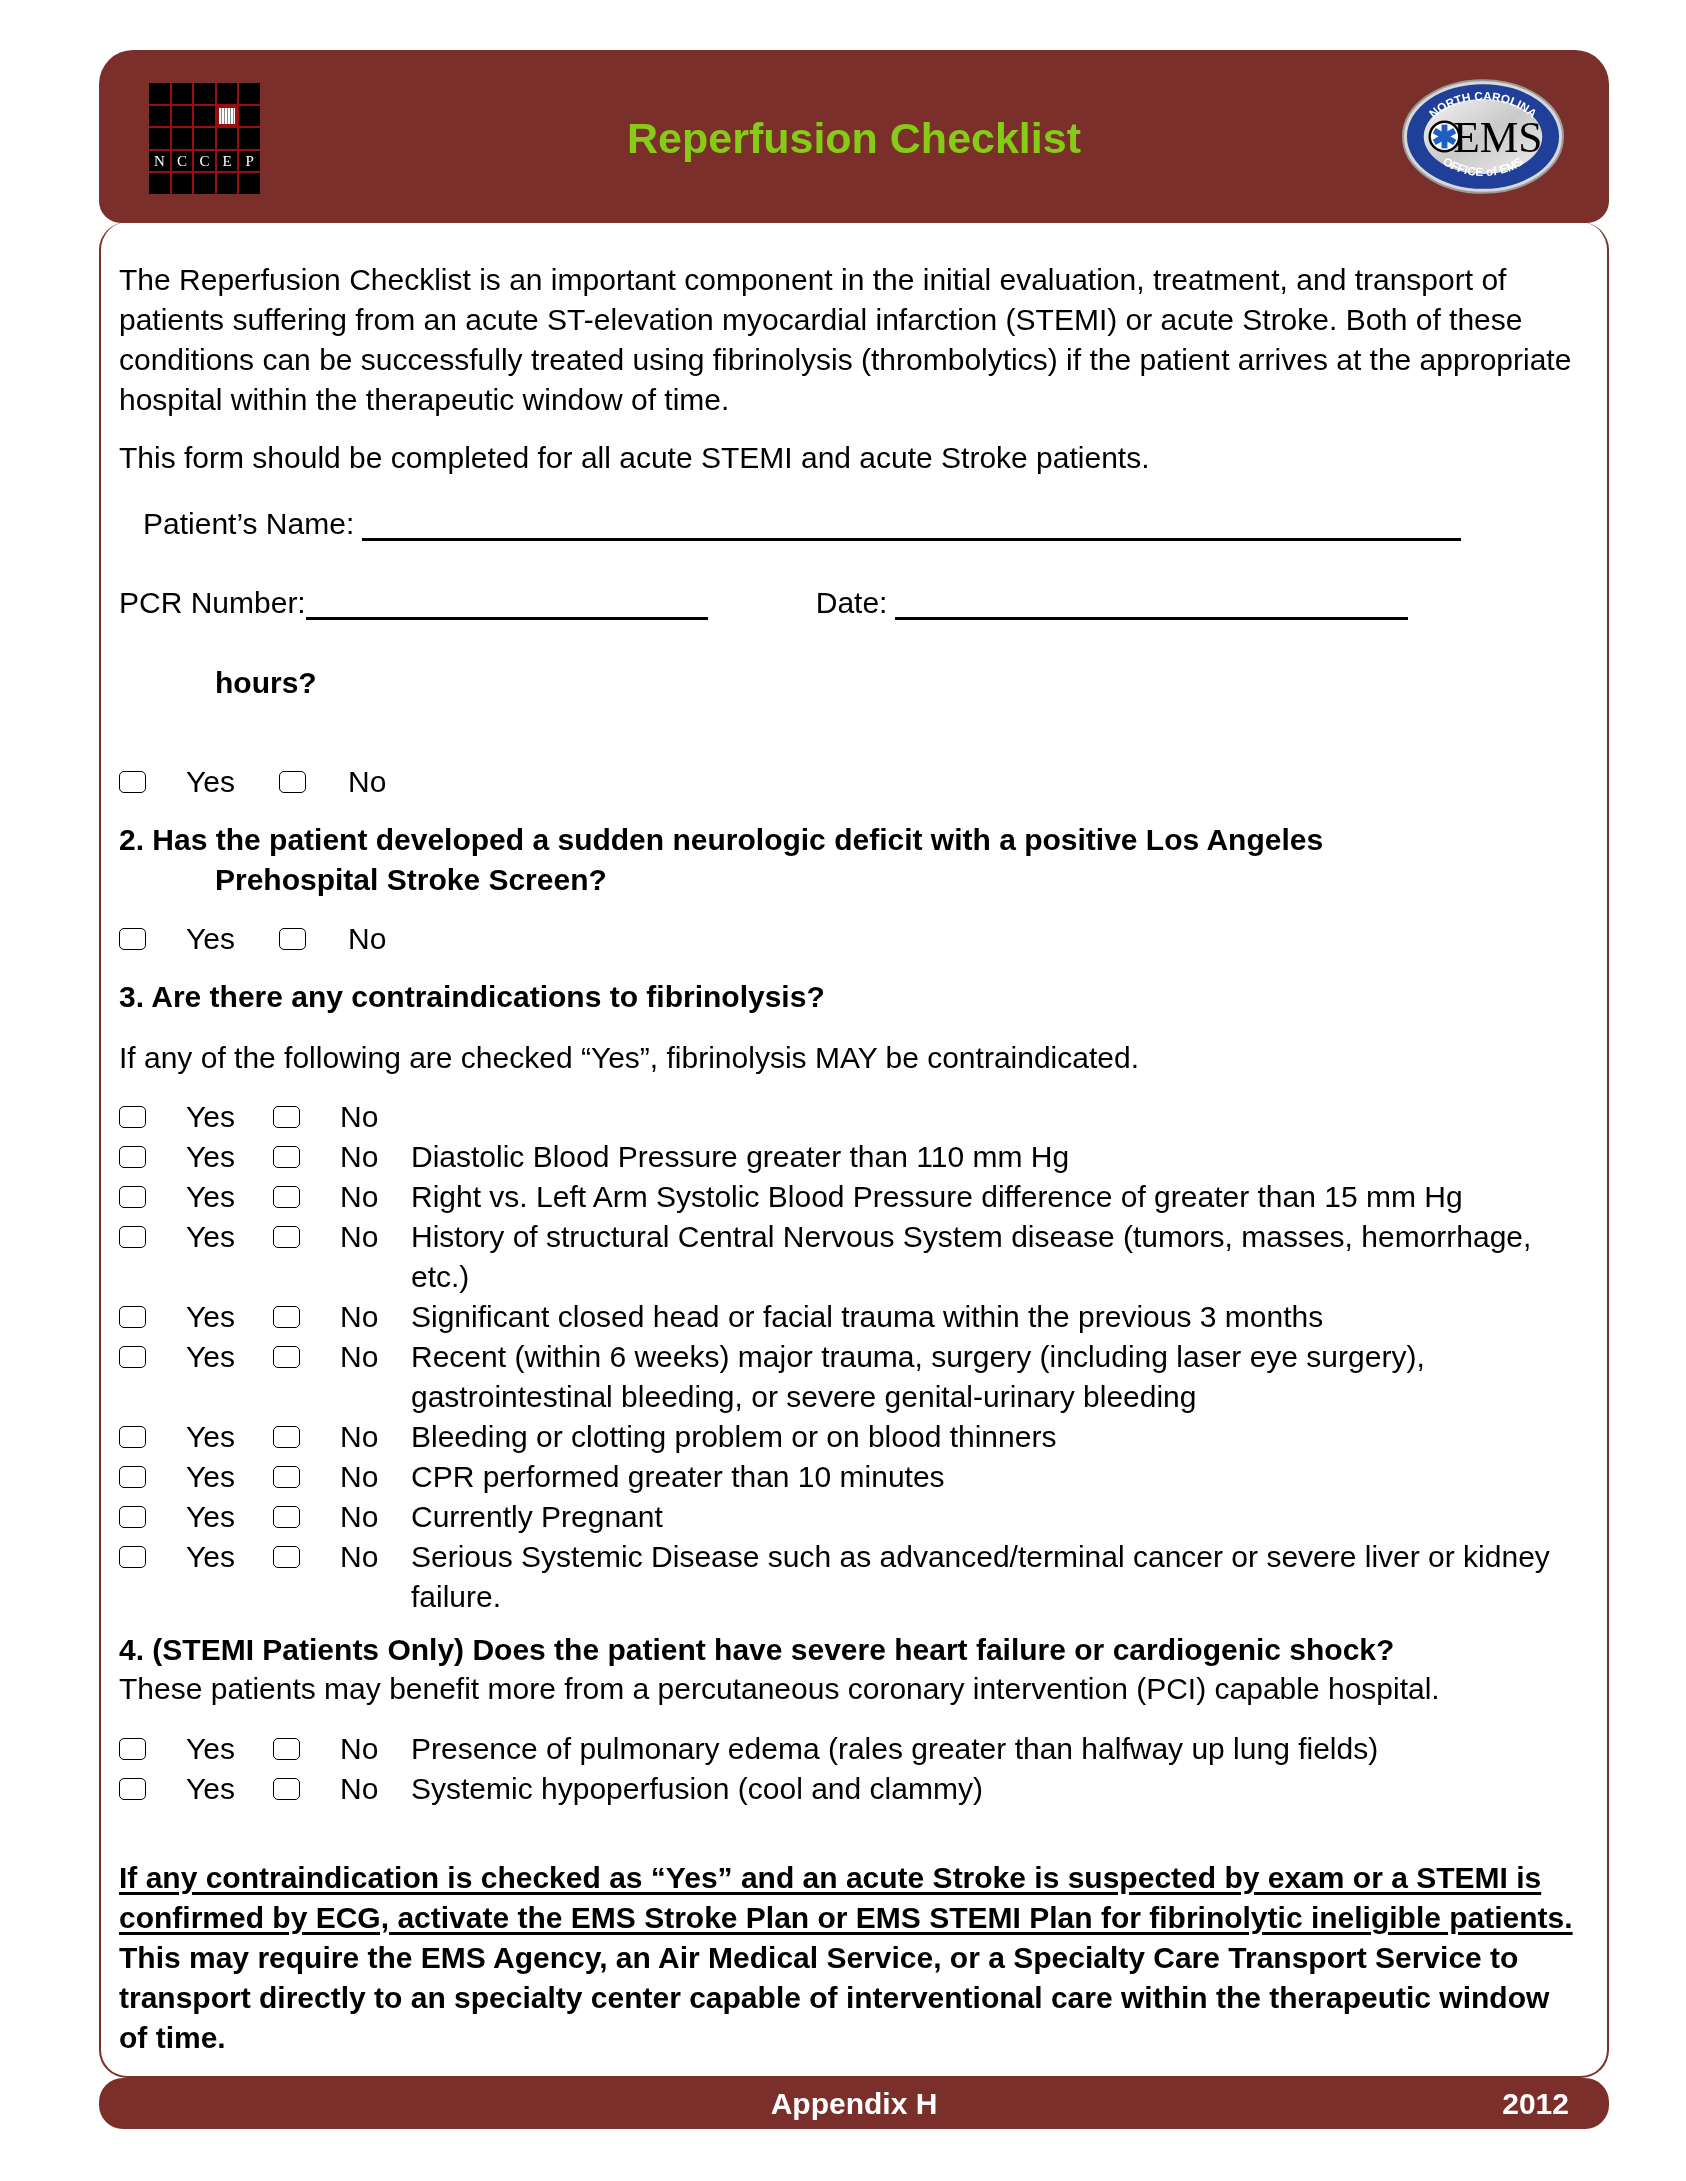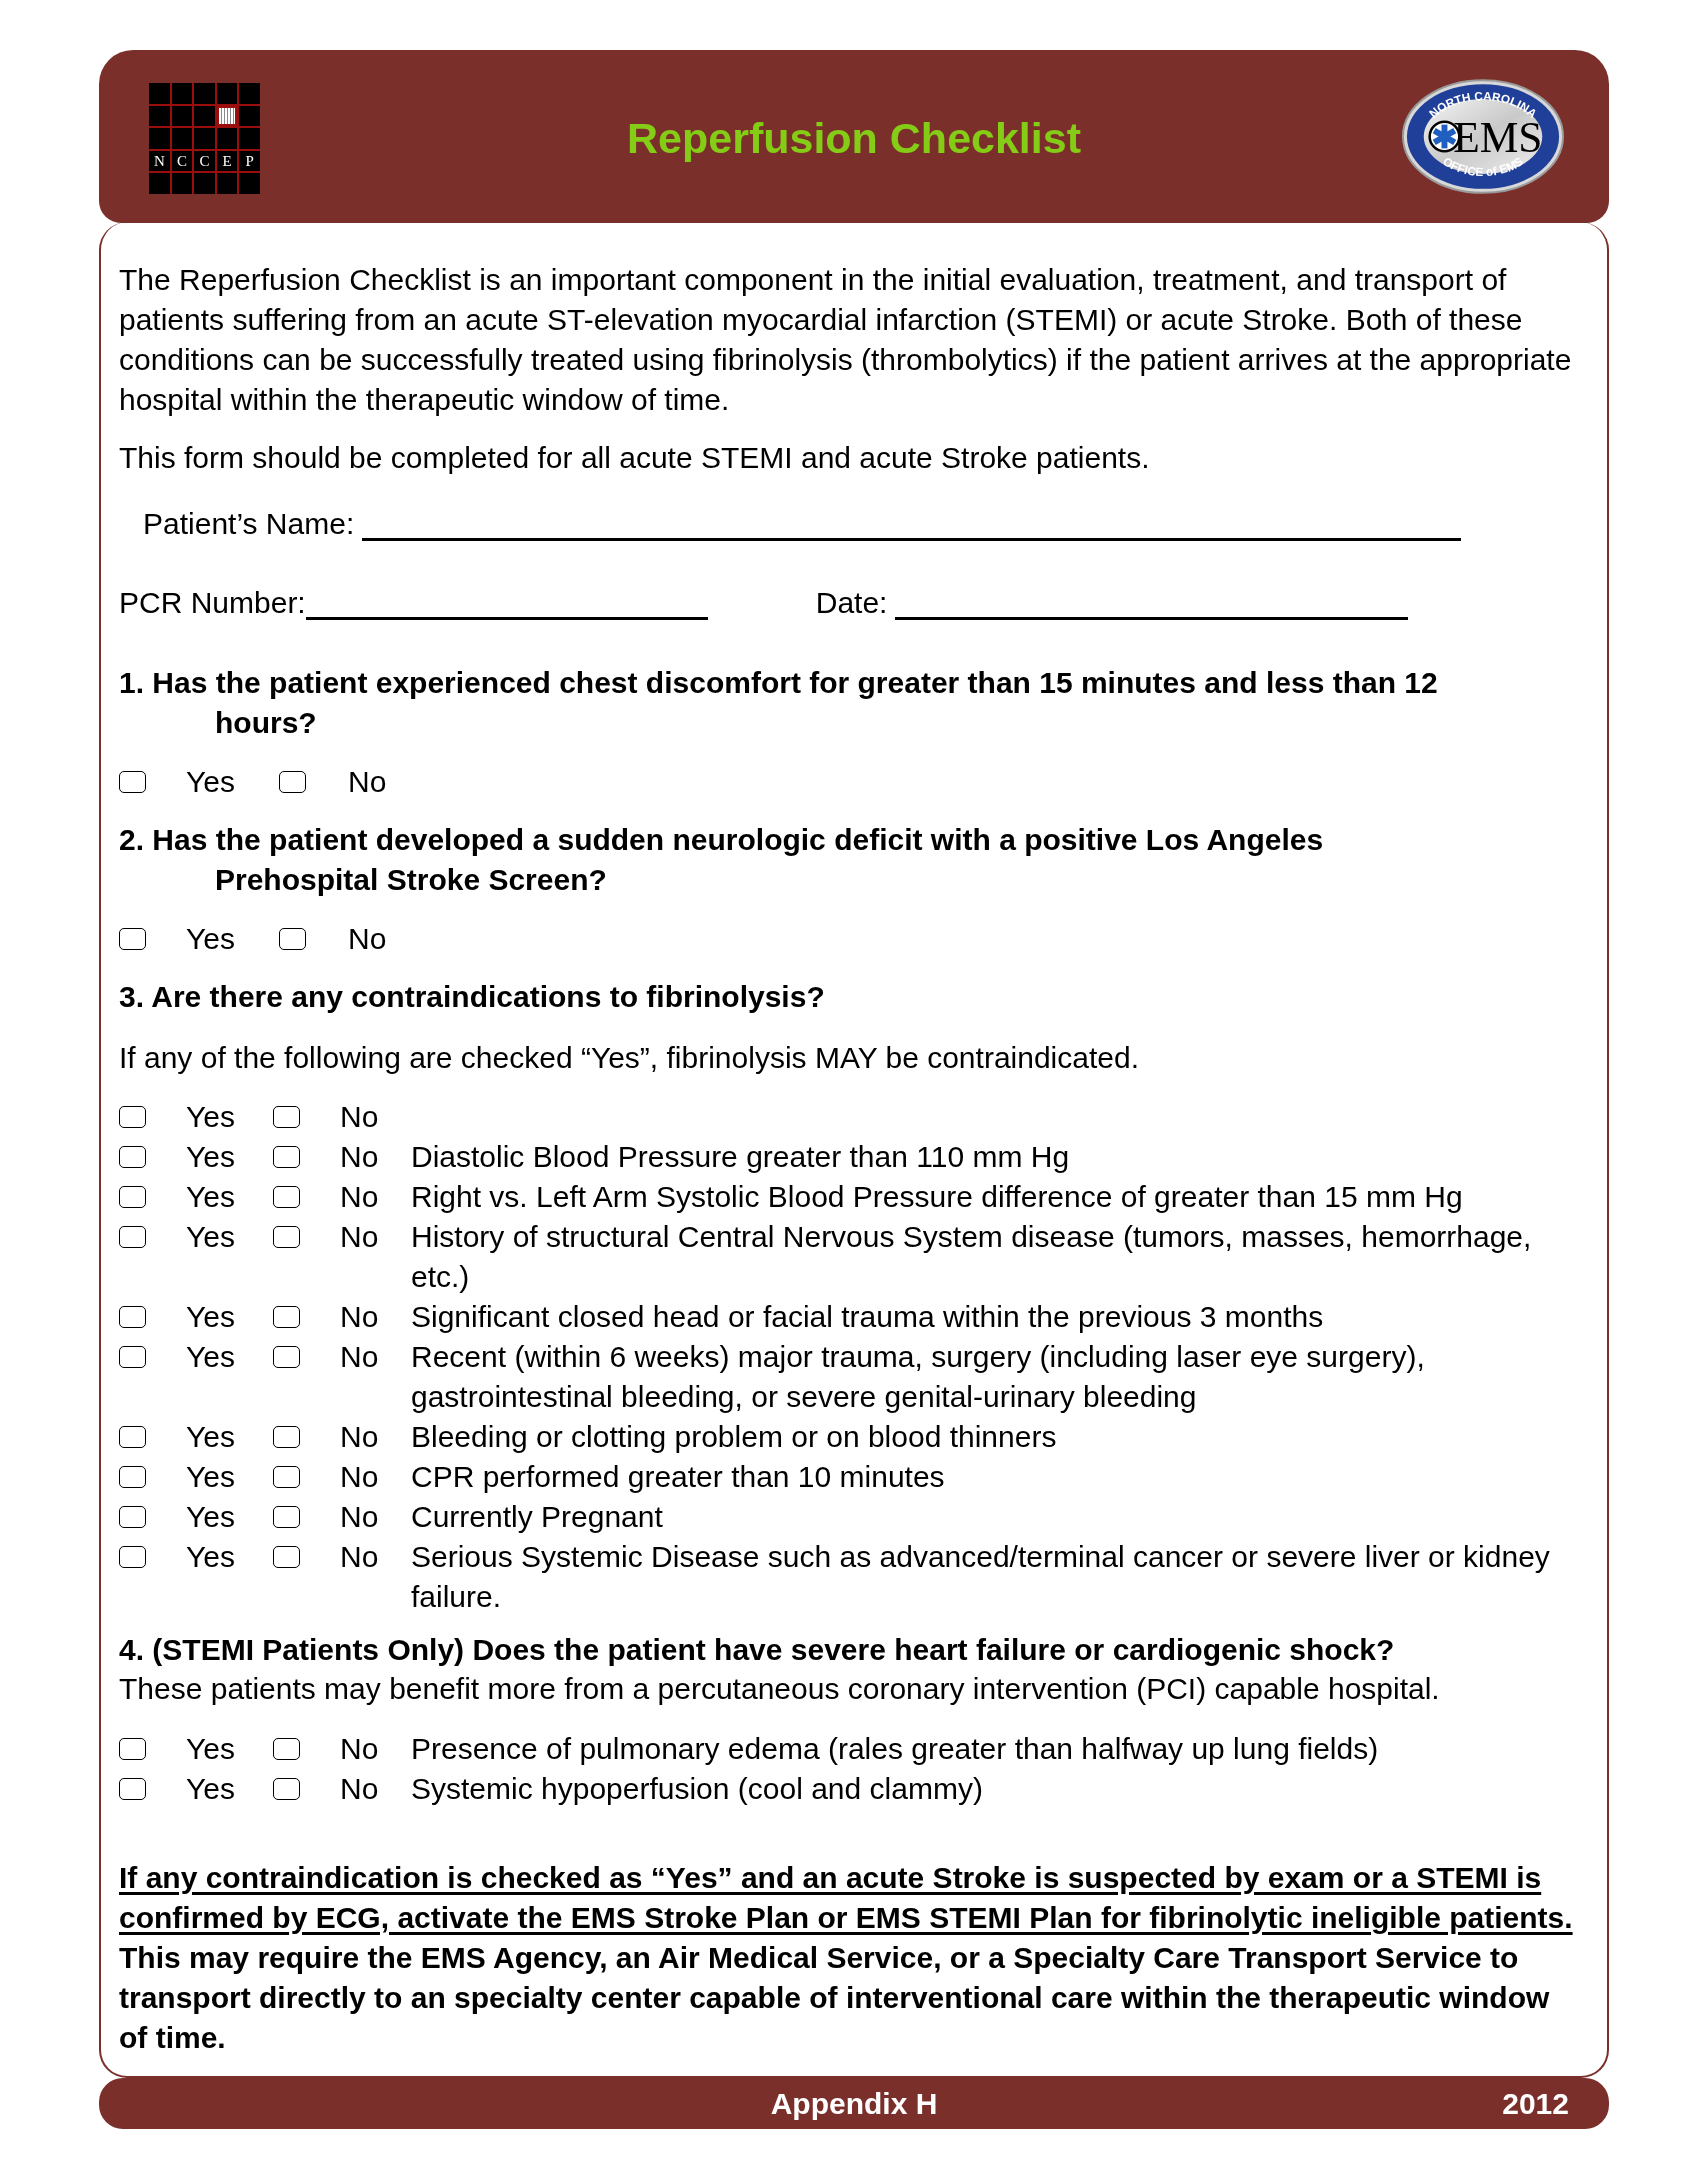--- a/index.html
+++ b/index.html
@@ -117,21 +117,20 @@
   <span class="uline" style="width:1099px; margin-left:8px;"></span>
 </div>
 <div class="field-row" style="top:586px;align-items:center;">
   <span>PCR Number:</span>
   <span class="uline" style="width:402px;"></span>
   <span style="margin-left:108px;">Date:</span>
   <span class="uline" style="width:513px; margin-left:8px;"></span>
 </div>
 
 <div class="q" style="top:663px;">
-  <span>1. Has the patient experienced chest discomfort for greater than 15 minutes and less than 12</span>
   <span class="indent">hours?</span>
 </div>
 <div class="yn" style="top:762px;">
   <span class="cb"></span>
   <span style="margin-left:40px; width:93px;">Yes</span>
   <span class="cb"></span>
   <span style="margin-left:42px;">No</span>
 </div>
 
 <div class="q" style="top:820px;">

